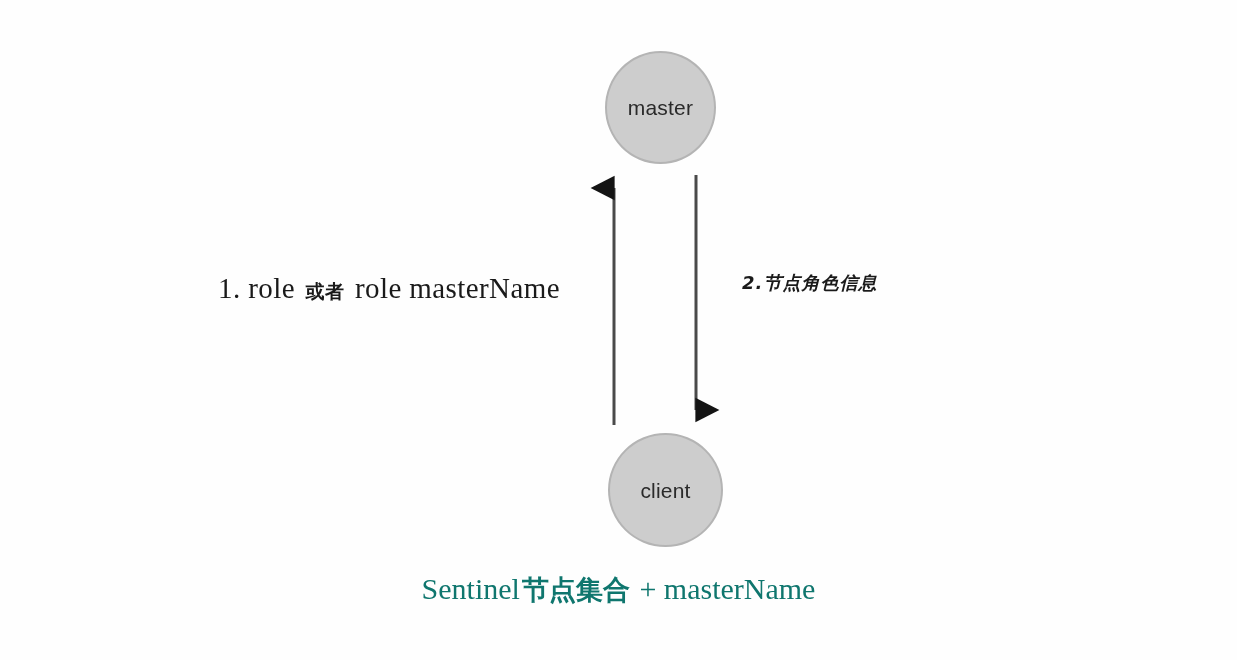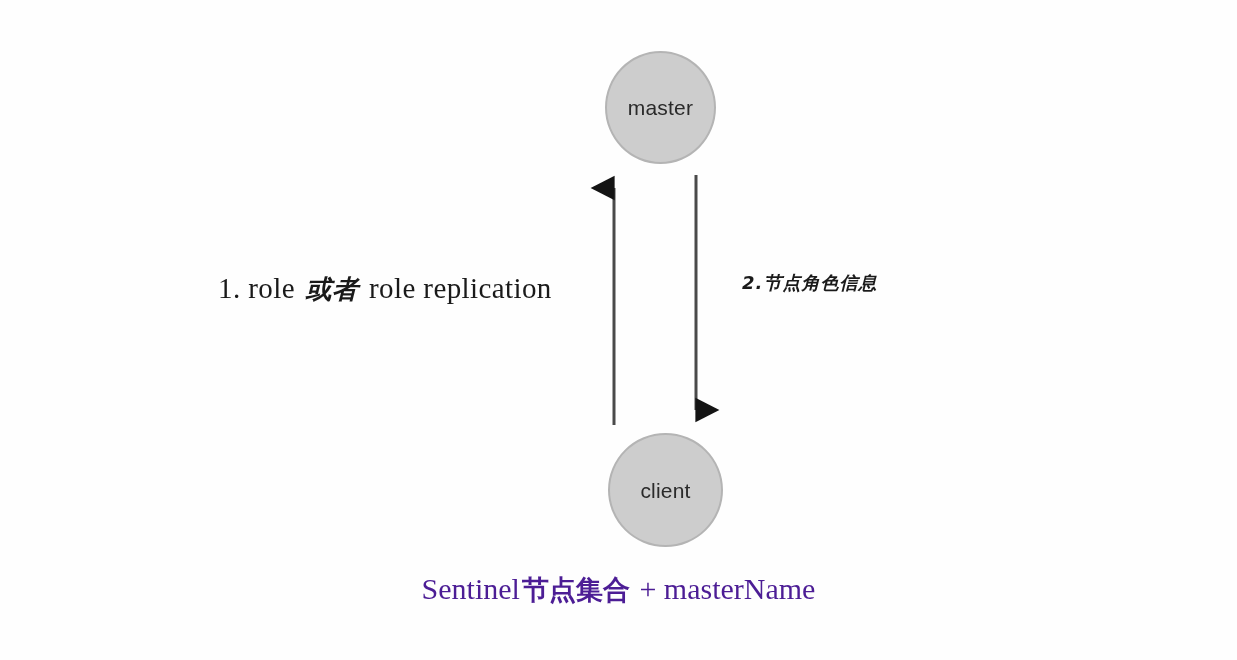--- a/index.html
+++ b/index.html
@@ -79,43 +79,42 @@
     user-select: none;
   }
   #label-role-command {
     left: 218px;
     top: 274px;
     letter-spacing: 0.4px;
   }
   #label-role-command .cjk {
     font-family: "DejaVu Sans", "Liberation Sans", sans-serif;
     font-weight: 600;
-    font-style: italic;
-    font-size: 26px;
+    font-size: 19px;
     padding: 0 3px;
   }
   #label-node-role-info {
     left: 742px;
     top: 274px;
     font-family: "DejaVu Sans", "Liberation Sans", sans-serif;
     font-weight: 600;
     font-style: italic;
     font-size: 18px;
     letter-spacing: 1px;
   }
 
   #caption-sentinel {
     position: absolute;
     left: 0;
     top: 574px;
     width: 1237px;
     text-align: center;
     font-family: "Liberation Serif", "DejaVu Serif", serif;
     font-size: 30px;
-    color: #4c1d95;
+    color: #0f766e;
     white-space: nowrap;
     line-height: 1;
     user-select: none;
   }
   #caption-sentinel .cjk {
     font-family: "DejaVu Sans", "Liberation Sans", sans-serif;
     font-weight: 600;
     font-size: 27px;
     padding: 0 2px;
   }
@@ -145,19 +144,19 @@
   </svg>
 
   <div id="node-master" class="node">
     <span class="node-label">master</span>
   </div>
 
   <div id="node-client" class="node">
     <span class="node-label">client</span>
   </div>
 
-  <div id="label-role-command" class="edge-label"><span>1.</span>&nbsp;<span>role</span>&nbsp;<span class="cjk">或者</span>&nbsp;<span>role replication</span></div>
+  <div id="label-role-command" class="edge-label"><span>1.</span>&nbsp;<span>role</span>&nbsp;<span class="cjk">或者</span>&nbsp;<span>role masterName</span></div>
 
   <div id="label-node-role-info" class="edge-label"><span>2.</span><span>节点角色信息</span></div>
 
   <div id="caption-sentinel"><span>Sentinel</span><span class="cjk">节点集合</span>&nbsp;<span>+ masterName</span></div>
 
 </div>
 
 </body></html>

